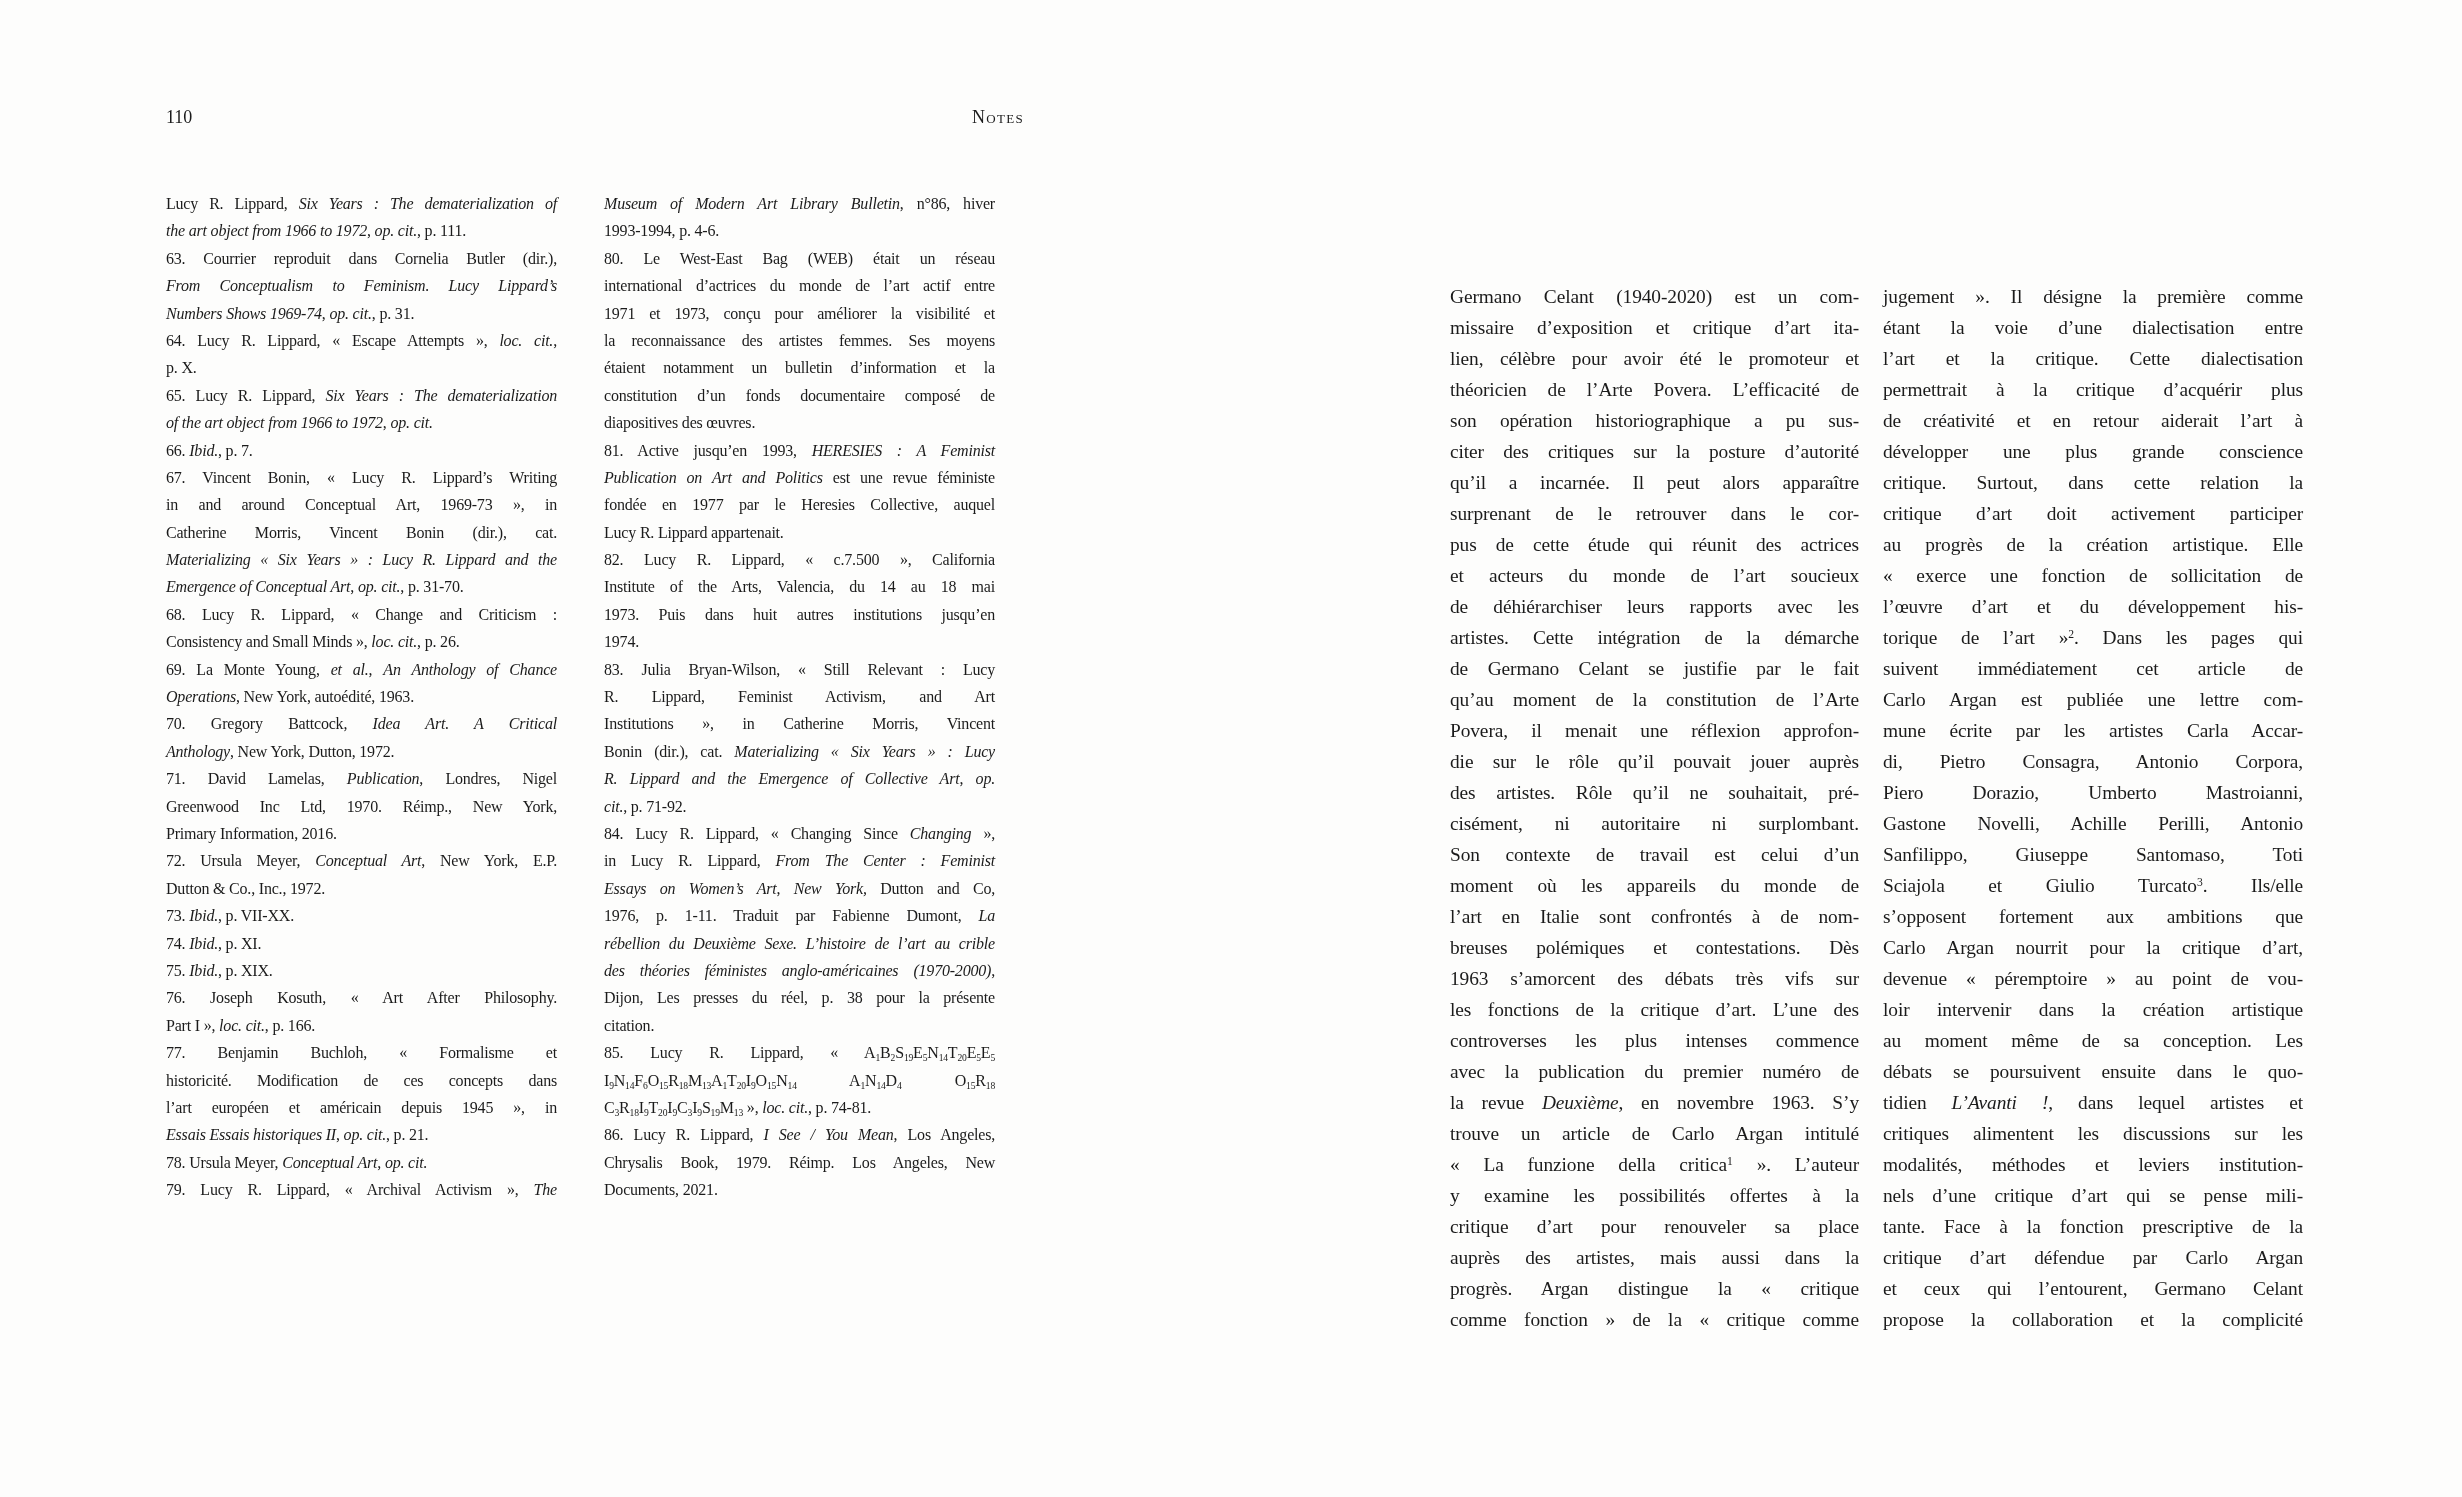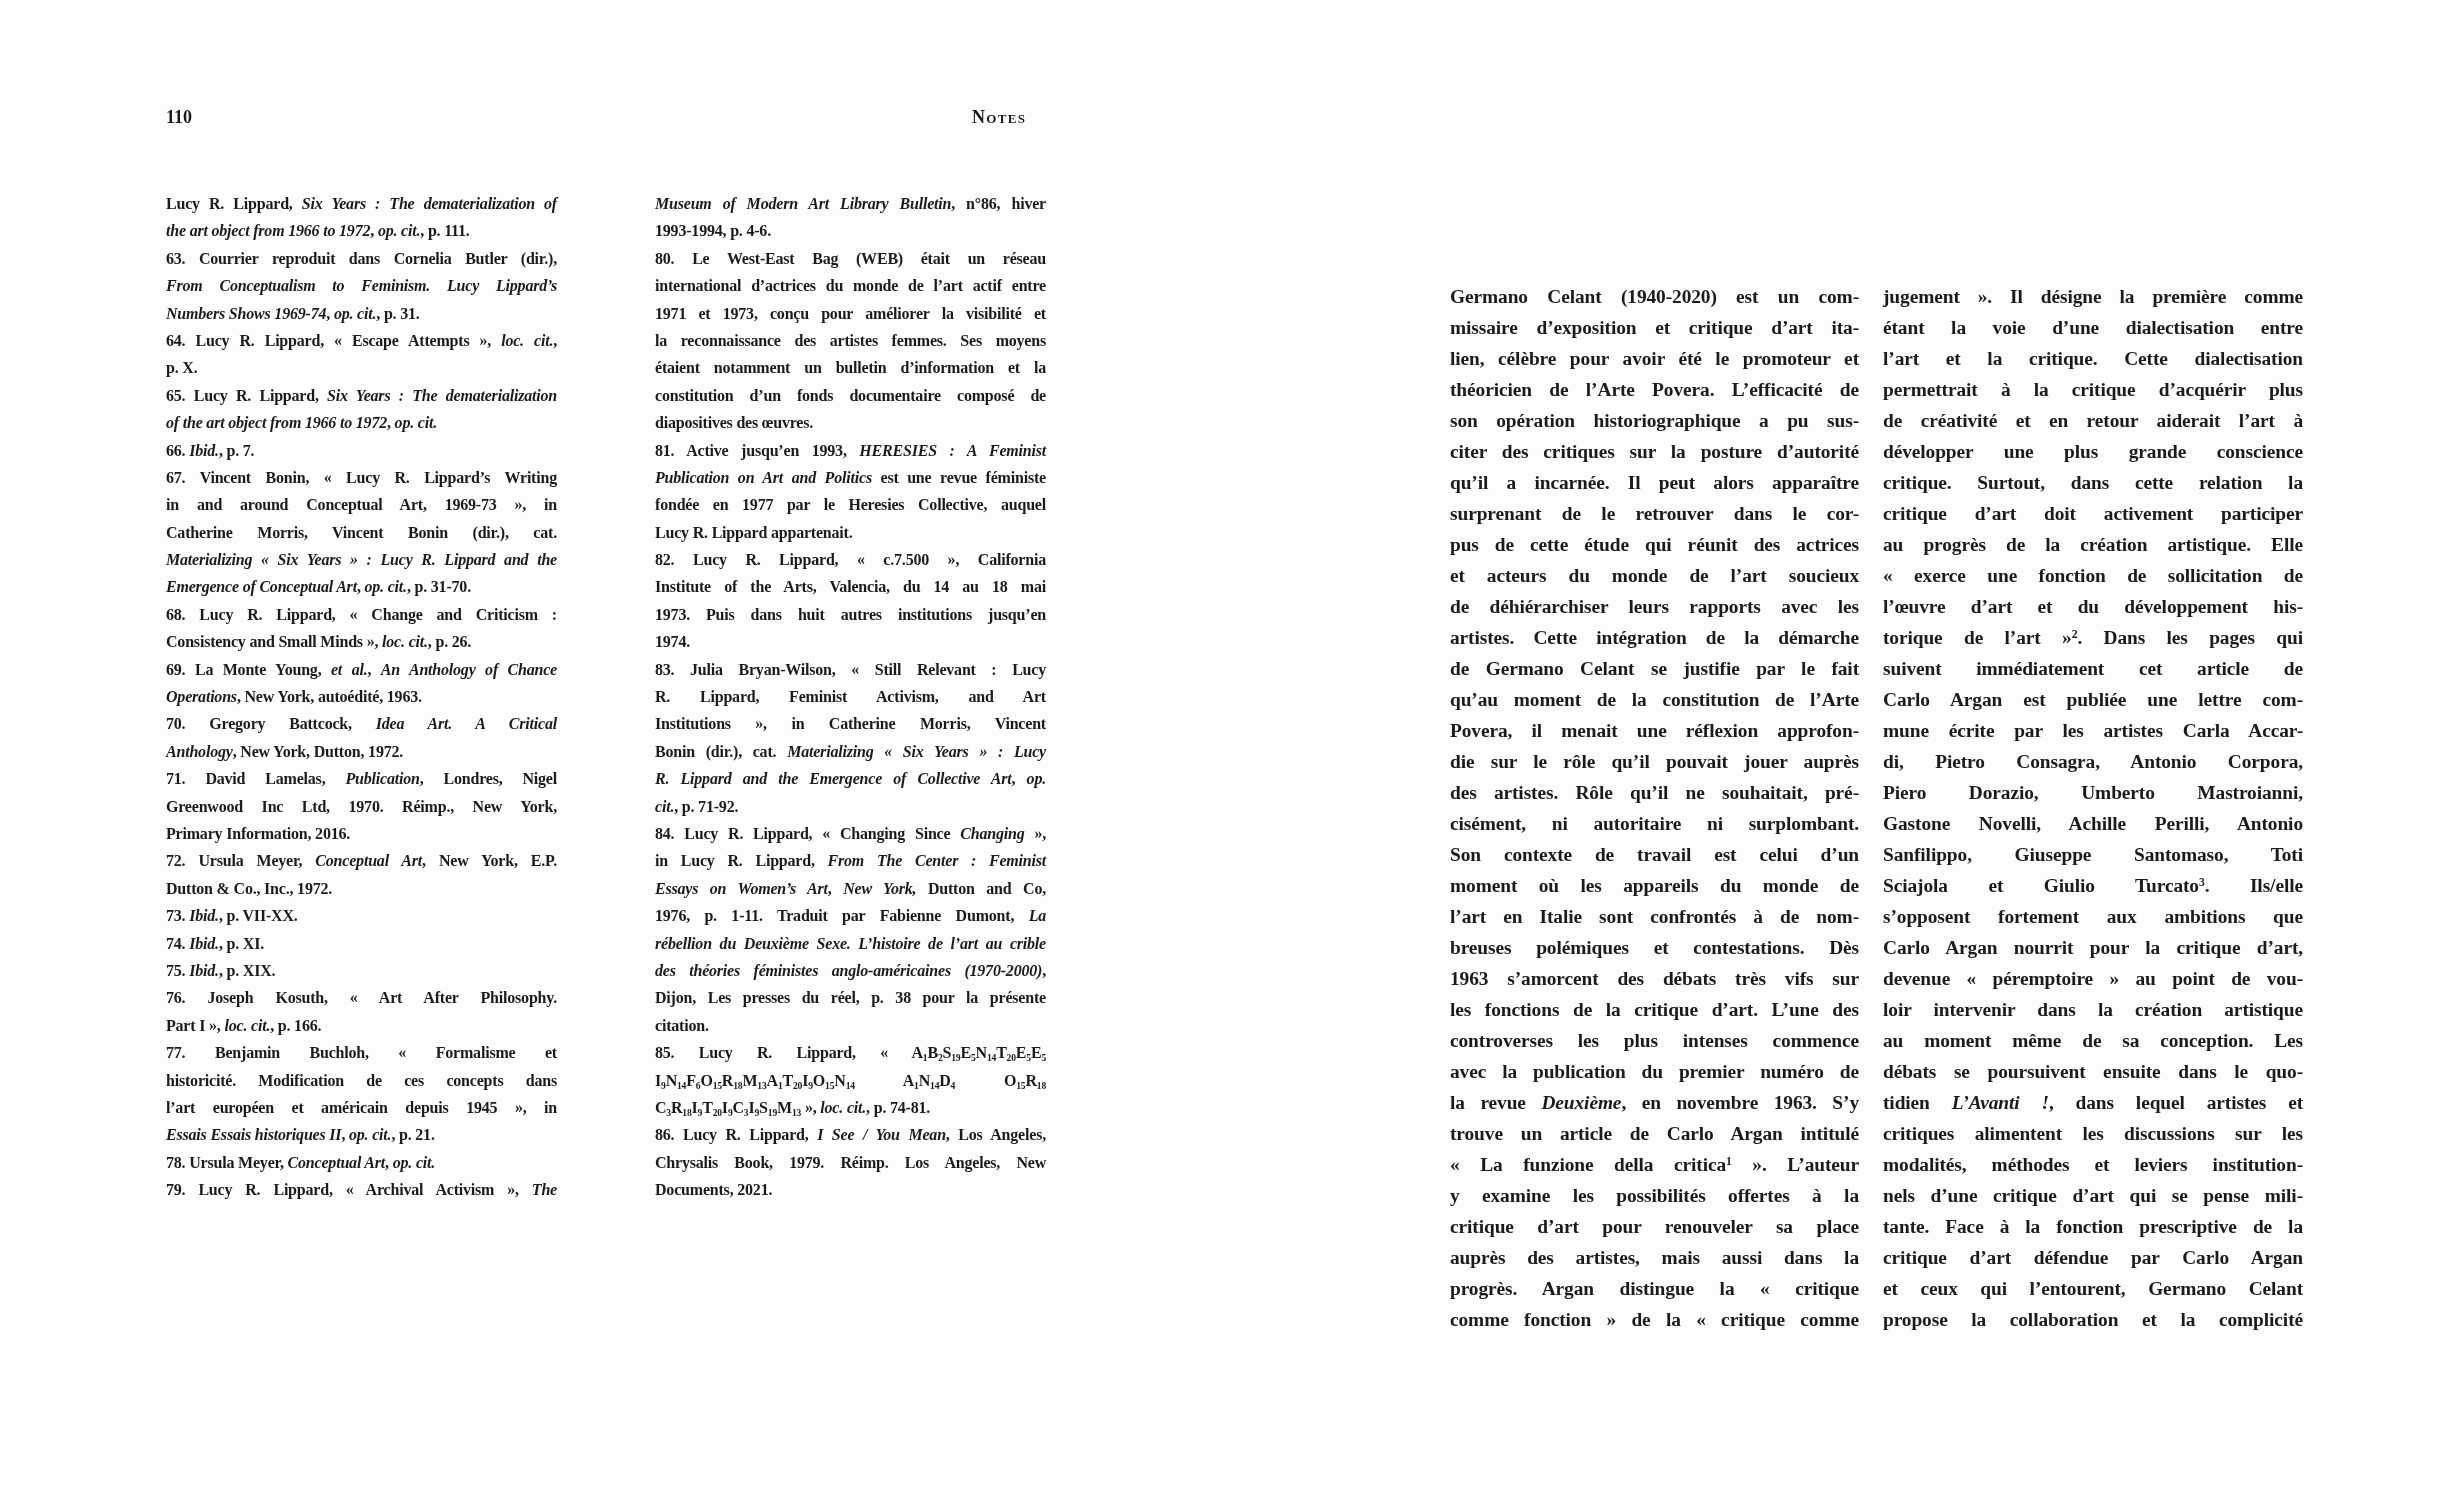--- a/index.html
+++ b/index.html
@@ -5,37 +5,37 @@
   html, body {
     margin: 0;
     padding: 0;
     background: #fdfdfc;
     width: 2462px;
     height: 1497px;
     overflow: hidden;
     font-family: "Liberation Serif", serif;
     color: #1b1b1b;
   }
-  .spread { position: relative; width: 2400px; height: 1497px; font-weight: bold; }
+  .spread { position: relative; width: 2400px; height: 1497px; }
 
   .page-number {
     position: absolute; left: 166px; top: 107px;
     font-size: 18px;
   }
   .running-head {
     position: absolute; left: 972px; top: 107px;
     font-size: 18px; font-variant: small-caps; letter-spacing: 1.3px;
   }
 
   .note-col {
     position: absolute; top: 190px; width: 391px;
     font-size: 16px; letter-spacing: -0.2px;
   }
   .note-col-1 { left: 166px; }
-  .note-col-2 { left: 655px; }
+  .note-col-2 { left: 604px; }
   .note-col .ln { height: 27.4px; line-height: 27.4px; white-space: nowrap; }
   .note-col .ln.just { white-space: normal; }
 
   .chapter-title {
     position: absolute; left: 1434px; top: 194px; width: 761px;
     font-size: 20px; letter-spacing: 0.5px; word-spacing: 1.7px;
   }
 
   .body-col {
     position: absolute; top: 281px;

